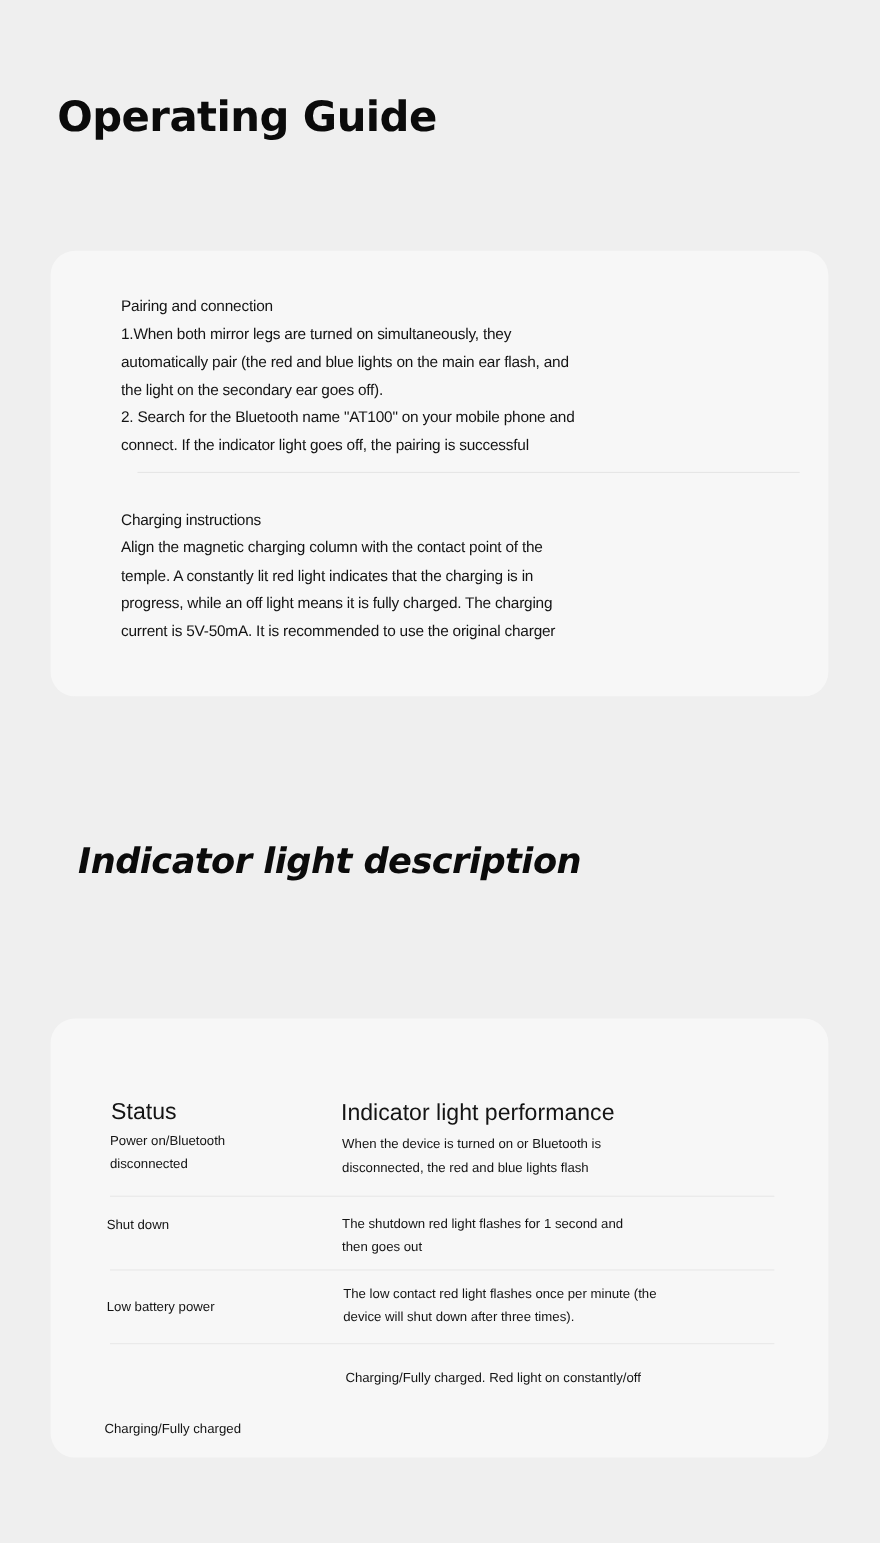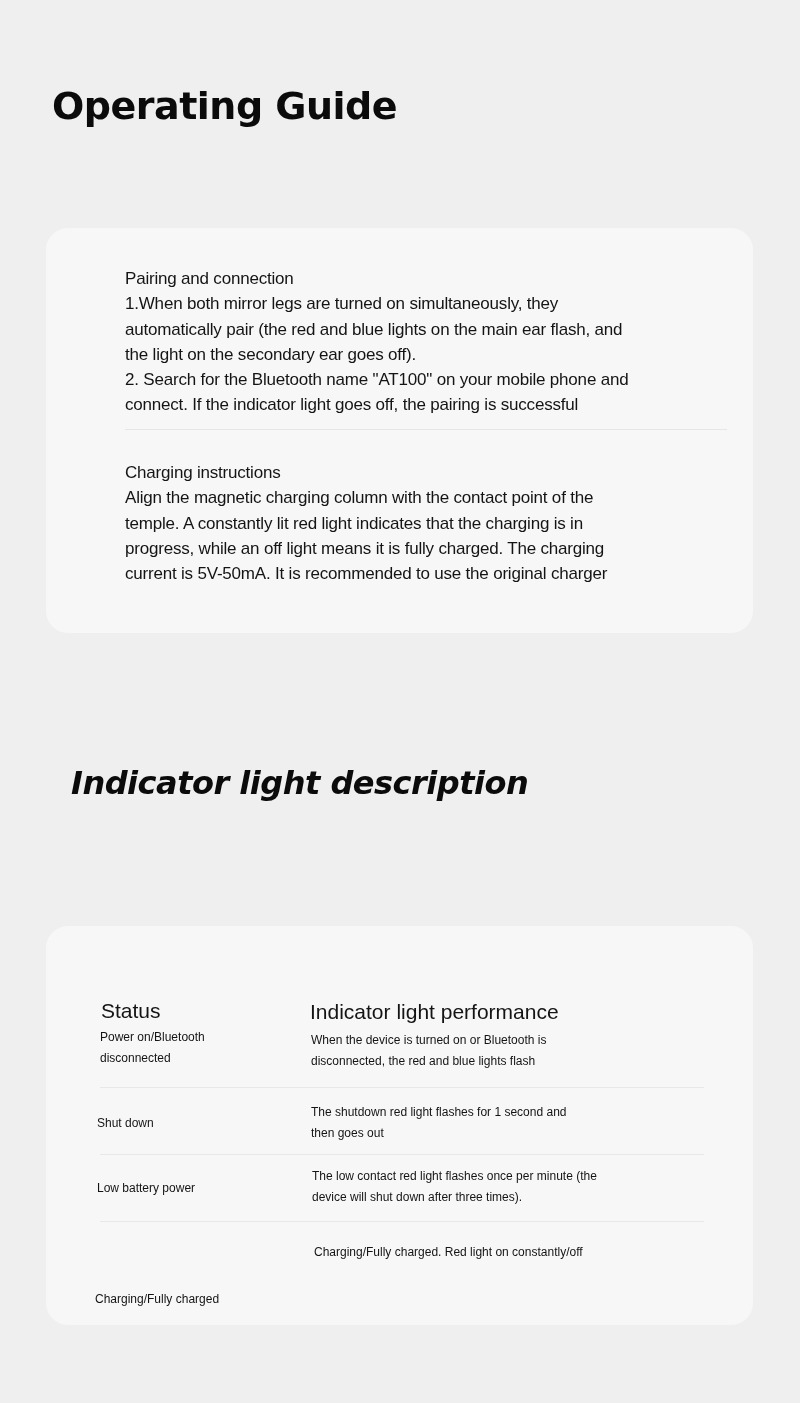--- a/index.html
+++ b/index.html
@@ -13,22 +13,22 @@
     font-family: "DejaVu Sans", sans-serif; letter-spacing: -0.5px;
   }
   #title1 { left: 52px; top: 84px; font-size: 38px; }
   #title2 { left: 71px; top: 764px; font-size: 32px; font-style: italic; }
   .card {
     position: absolute; background: #f7f7f7; border-radius: 22px;
   }
   #card1 { left: 46px; top: 228px; width: 707px; height: 405px; }
   #card2 { left: 46px; top: 926px; width: 707px; height: 399px; }
   .para {
-    position: absolute; left: 79px; width: 620px;
-    font-family: "Liberation Sans", sans-serif; font-size: 17px;
+    position: absolute; left: 64px; width: 620px;
+    font-family: "Liberation Sans", sans-serif; font-size: 14px;
     line-height: 25.3px; color: #141414; letter-spacing: -0.2px;
   }
   .para div { white-space: nowrap; }
   #p1 { top: 38px; }
   #p2 { top: 232px; }
   .divider { position: absolute; height: 1px; background: #e6e6e6; }
   #d1 { left: 79px; top: 201px; width: 602px; }
   .cell {
     position: absolute; font-family: "Liberation Sans", sans-serif;
     color: #141414; font-size: 12px; line-height: 21px; white-space: nowrap;
@@ -72,21 +72,21 @@
       <div>disconnected</div>
     </div>
     <div class="cell" style="left:265px; top:104px;">
       <div>When the device is turned on or Bluetooth is</div>
       <div>disconnected, the red and blue lights flash</div>
     </div>
   </div>
   <div class="rowdiv" style="top:161px;"></div>
 
   <div>
-    <div class="cell" style="left:51px; top:187px;">
+    <div class="cell" style="left:51px; top:177px;">
       <div>Shut down</div>
     </div>
     <div class="cell" style="left:265px; top:176px;">
       <div>The shutdown red light flashes for 1 second and</div>
       <div>then goes out</div>
     </div>
   </div>
   <div class="rowdiv" style="top:228px;"></div>
 
   <div>

